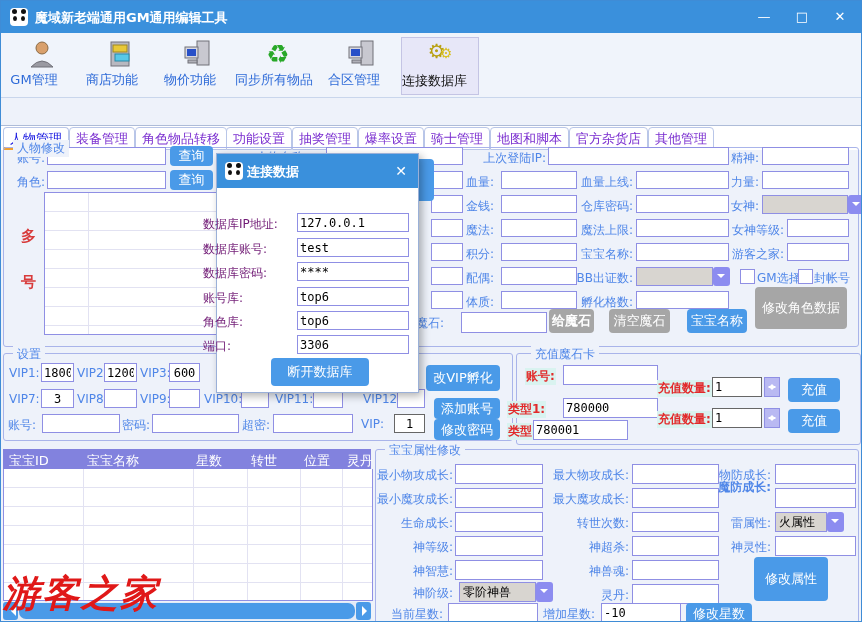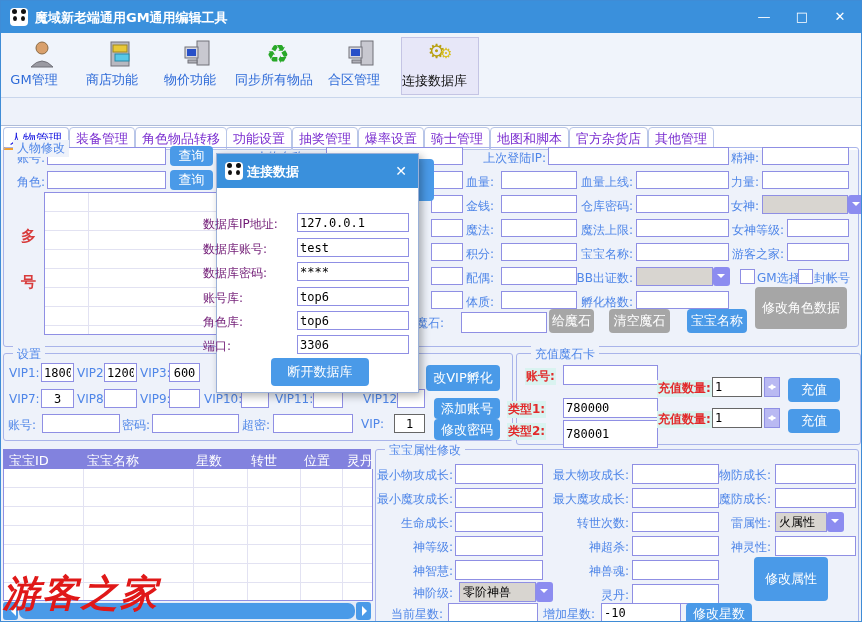--- a/index.html
+++ b/index.html
@@ -223,21 +223,21 @@
 
   <input class="inp" style="left: 430px; top: 290px; width: 32px;">
   <div class="lbl" style="left:465px;top:293px;">体质:</div>
   <input class="inp" style="left: 500px; top: 290px; width: 76px;">
   <div class="lbl lblr" style="left:556px;top:293px;width:76px;">孵化格数:</div>
   <input class="inp" style="left: 635px; top: 290px; width: 93px;">
   <button class="btn gray" style="left:754px;top:286px;width:92px;height:42px;font-size:13px;">修改角色数据</button>
 
   <div class="lbl" style="left:415px;top:314px;">魔石:</div>
   <input class="inp" style="left: 460px; top: 311px; width: 86px; height: 21px;">
-  <button class="btn gray" style="left:548px;top:308px;width:45px;height:24px;">给魔石</button>
+  <button class="btn gray" style="left:548px;top:308px;width:45px;height:24px;font-weight:bold;">给魔石</button>
   <button class="btn gray" style="left:608px;top:308px;width:61px;height:24px;">清空魔石</button>
   <button class="btn" style="left:686px;top:308px;width:60px;height:24px;">宝宝名称</button>
 
   <div class="frag" style="left:413px;top:158px;width:20px;height:42px;"></div>
 
   <div class="grp" style="left:2px;top:352px;width:508px;height:86px;"></div>
   <div class="gtitle" style="left:12px;top:345px;">设置</div>
 
   <div class="lbl" style="left:8px;top:365px;">VIP1:</div>
   <input class="inp" style="left: 40px; top: 362px; width: 33px; height: 19px; text-align: center;" value="1800">
@@ -273,21 +273,21 @@
   <button class="btn" style="left:433px;top:418px;width:66px;height:21px;">修改密码</button>
 
   <div class="grp" style="left:515px;top:352px;width:343px;height:90px;"></div>
   <div class="gtitle" style="left:530px;top:345px;">充值魔石卡</div>
 
   <div class="lbl red hl" style="left:524px;top:367px;font-weight:bold;">账号:</div>
   <input class="inp" style="left: 562px; top: 364px; width: 95px; height: 20px;">
   <div class="lbl red hl" style="left:506px;top:400px;font-weight:bold;">类型1:</div>
   <input class="inp" style="left: 562px; top: 397px; width: 95px; height: 20px;" value="780000">
   <div class="lbl red hl" style="left:506px;top:422px;font-weight:bold;">类型2:</div>
-  <input class="inp" style="left: 562px; top: 419px; width: 95px; height: 28px;" value="780001">
+  <input class="inp" style="left: 532px; top: 419px; width: 95px; height: 20px;" value="780001">
 
   <div class="lbl red hl" style="left:656px;top:379px;font-weight:bold;">充值数量:</div>
   <input class="inp dark" style="left: 711px; top: 376px; width: 50px; height: 20px; text-align: left;" value="1">
   <div class="spin" style="left:763px;top:376px;"></div>
   <button class="btn" style="left:787px;top:377px;width:52px;height:24px;">充值</button>
 
   <div class="lbl red hl" style="left:656px;top:410px;font-weight:bold;">充值数量:</div>
   <input class="inp dark" style="left: 711px; top: 407px; width: 50px; height: 20px; text-align: left;" value="1">
   <div class="spin" style="left:763px;top:407px;"></div>
   <button class="btn" style="left:787px;top:408px;width:52px;height:24px;">充值</button>
@@ -338,21 +338,21 @@
   <input class="inp" style="left: 631px; top: 511px; width: 87px; height: 20px;">
   <div class="lbl lblr" style="left:540px;top:538px;width:88px;">神超杀:</div>
   <input class="inp" style="left: 631px; top: 535px; width: 87px; height: 20px;">
   <div class="lbl lblr" style="left:540px;top:562px;width:88px;">神兽魂:</div>
   <input class="inp" style="left: 631px; top: 559px; width: 87px; height: 20px;">
   <div class="lbl lblr" style="left:540px;top:586px;width:88px;">灵丹:</div>
   <input class="inp" style="left: 631px; top: 583px; width: 87px; height: 20px;">
 
   <div class="lbl lblr" style="left:690px;top:466px;width:80px;">物防成长:</div>
   <input class="inp" style="left: 774px; top: 463px; width: 81px; height: 20px;">
-  <div class="lbl lblr" style="left:690px;top:490px;width:80px;">魔防成长:</div>
+  <div class="lbl lblr" style="left:690px;top:478px;width:80px;font-weight:bold;">魔防成长:</div>
   <input class="inp" style="left: 774px; top: 487px; width: 81px; height: 20px;">
   <div class="lbl lblr" style="left:690px;top:514px;width:80px;">雷属性:</div>
   <div class="dd" style="left:774px;top:511px;width:52px;height:20px;">火属性</div>
   <div class="ddarrow" style="left:826px;top:511px;height:20px;"></div>
   <div class="lbl lblr" style="left:690px;top:538px;width:80px;">神灵性:</div>
   <input class="inp" style="left: 774px; top: 535px; width: 81px; height: 20px;">
   <button class="btn" style="left:753px;top:556px;width:74px;height:44px;font-size:13px;">修改属性</button>
 
   <div class="lbl" style="left:390px;top:605px;">当前星数:</div>
   <input class="inp" style="left: 447px; top: 602px; width: 90px; height: 20px;">

